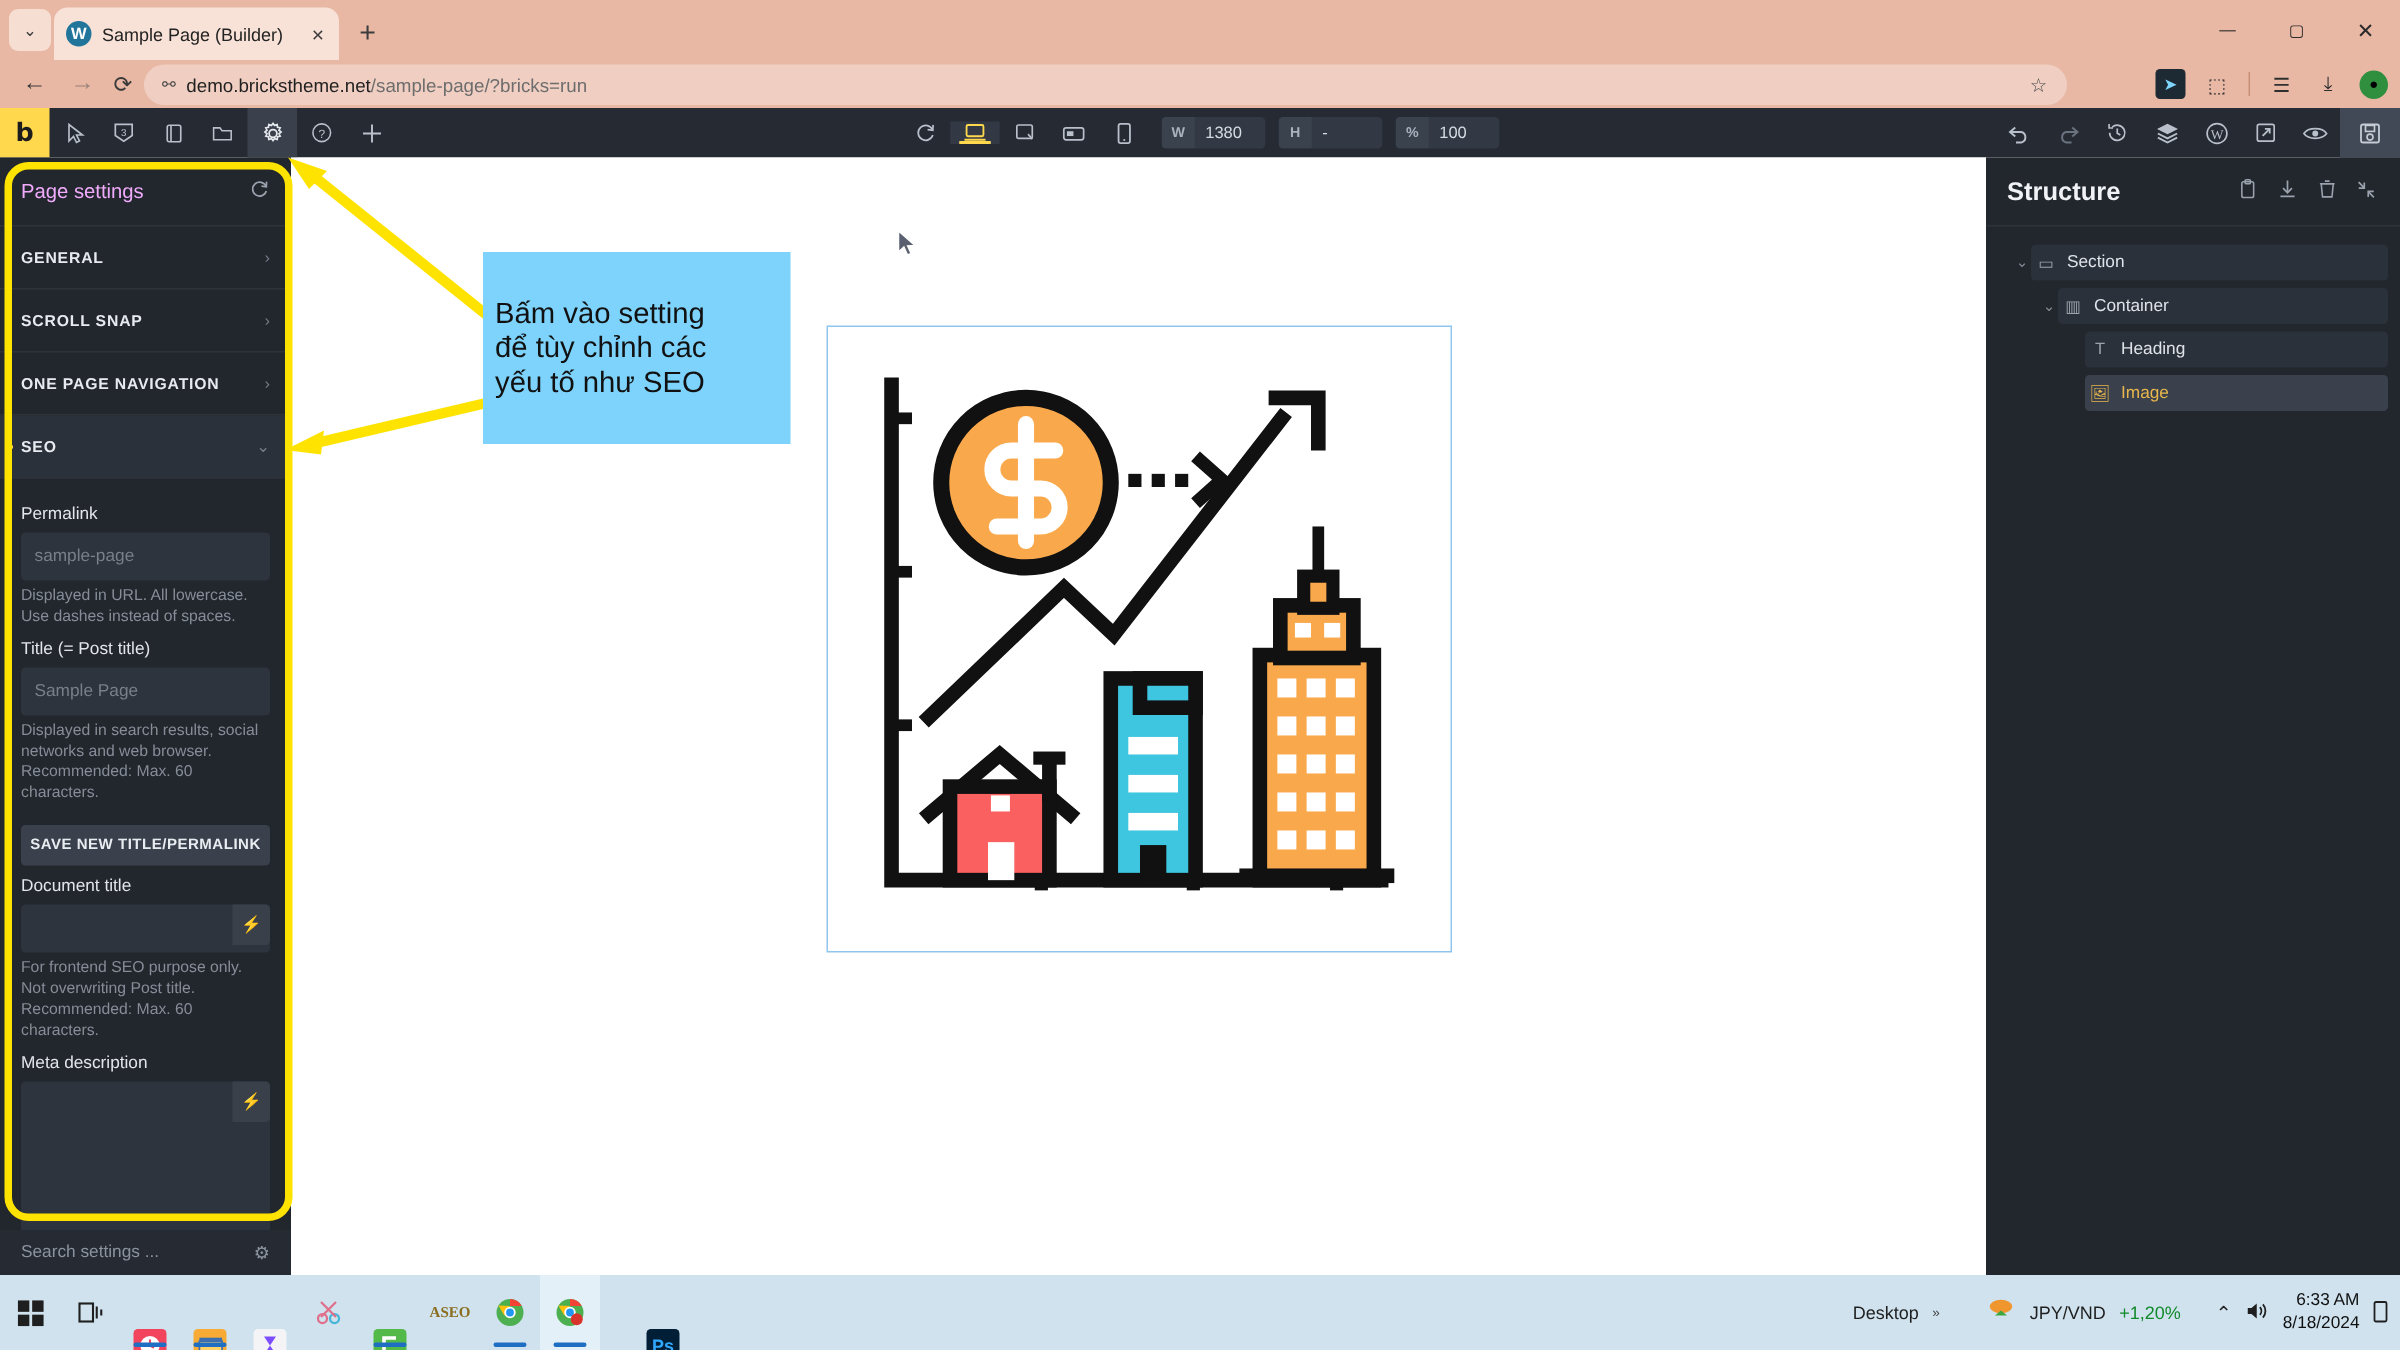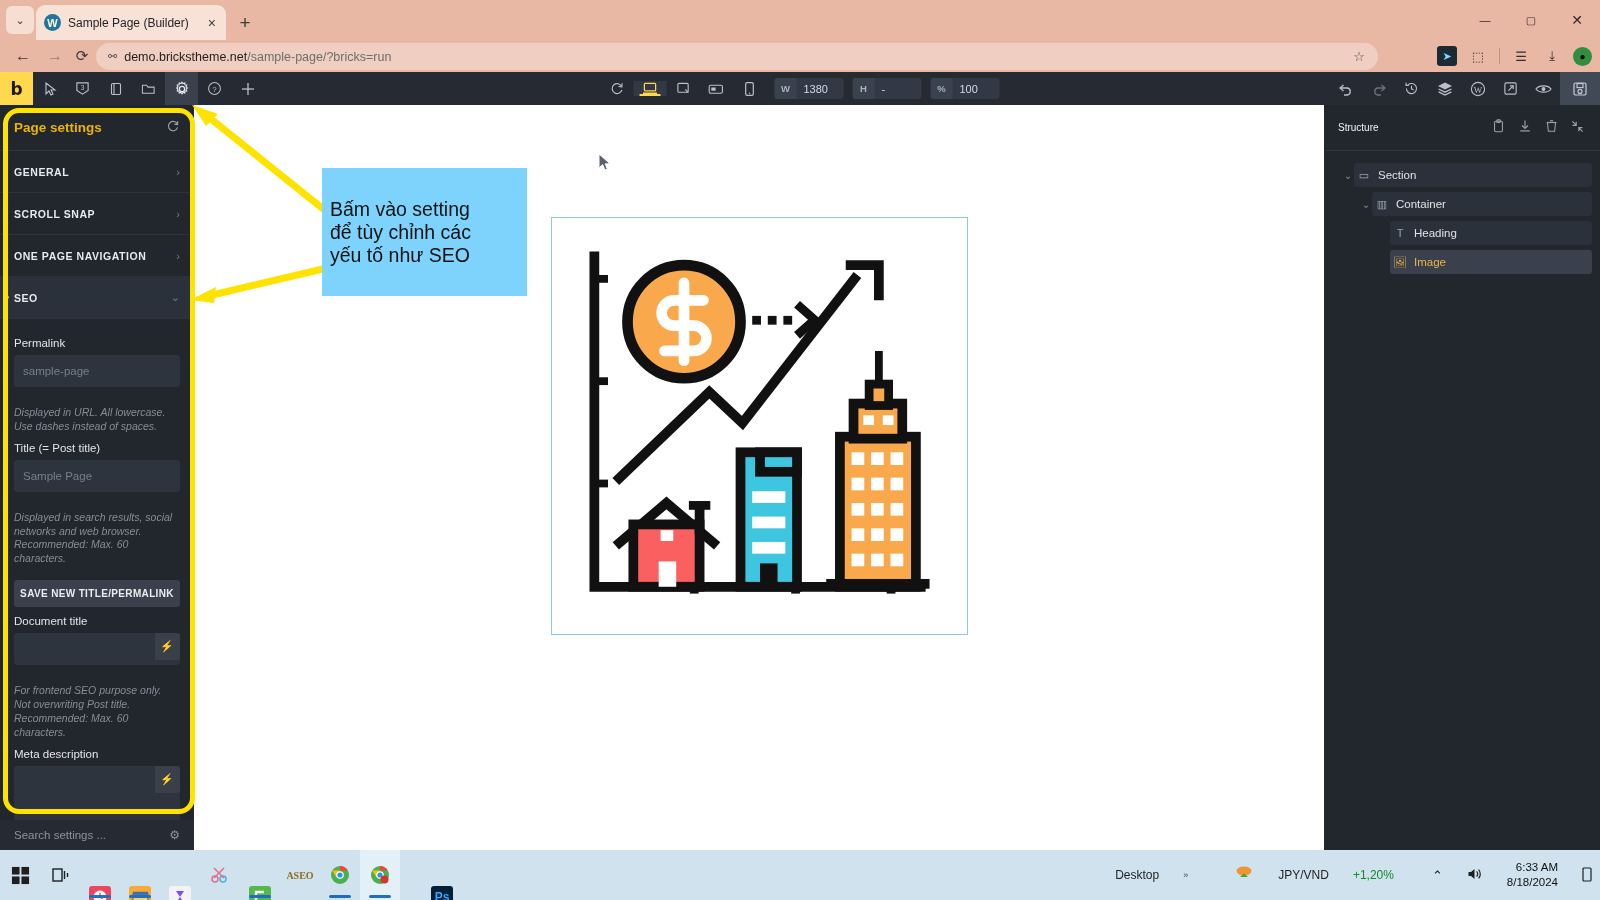--- a/index.html
+++ b/index.html
@@ -139,21 +139,21 @@
 
   
   .bx-panel {
     position: absolute; left: 0; top: 105px; width: 194px; height: 745px;
     background: #22262d; color: #e4e7ec; overflow: hidden;
   }
   .panel-head {
     height: 46px; display: flex; align-items: center; justify-content: space-between;
     padding: 0 14px; border-bottom: 1px solid #2e333b;
   }
-  .panel-title { font-size: 13.5px; font-weight: bold; color: #eab308; }
+  .panel-title { font-size: 13.5px; font-weight: normal; color: #f0abfc; }
   .panel-refresh { font-size: 14px; color: #9aa2ae; }
   .acc-row {
     height: 42px; display: flex; align-items: center; justify-content: space-between;
     padding: 0 14px; border-bottom: 1px solid #2e333b; position: relative;
   }
   .acc-row .acc-label {
     font-size: 10.5px; font-weight: bold; letter-spacing: 0.55px; color: #e7eaef;
   }
   .acc-row .acc-caret { font-size: 11px; color: #757d89; }
   .acc-row.open { background: #2b313a; }
@@ -163,21 +163,21 @@
   }
   .panel-body { padding: 10px 14px 16px 14px; }
   .fld-label { font-size: 11.5px; color: #e2e5ea; margin: 8px 0 6px; }
   .fld-input {
     height: 32px; background: #2e343d; border: none; border-radius: 3px;
     width: 100%; padding: 0 9px; color: #c6ccd5; font-size: 11.5px;
     font-family: "Liberation Sans", sans-serif;
   }
   .fld-input::placeholder { color: #787f8a; }
   .fld-help {
-    font-size: 10.5px; line-height: 1.32; color: #868d98; margin: 19px 0 2px; font-style: italic;
+    font-size: 10.5px; line-height: 1.32; color: #868d98; margin: 4px 0 2px;
   }
   .fld-btn {
     width: 100%; height: 27px; background: #3a414c; border: none;
     border-radius: 3px; color: #e9ecf1; font-size: 10px; font-weight: bold;
     letter-spacing: 0.35px; margin-top: 12px;
     font-family: "Liberation Sans", sans-serif;
   }
   .fld-wrap { position: relative; }
   .fld-bolt {
     position: absolute; right: 0; top: 0; width: 25px; height: 27px;
@@ -217,21 +217,21 @@
 
   
   .bx-structure {
     position: absolute; right: 0; top: 105px; width: 276px; height: 745px;
     background: #22262d; color: #e4e7ec;
   }
   .st-head {
     height: 46px; display: flex; align-items: center; justify-content: space-between;
     padding: 0 16px 0 14px; border-bottom: 1px solid #2e333b;
   }
-  .st-title { font-size: 10px; font-weight: normal; color: #f0f2f5; }
+  .st-title { font-size: 17px; font-weight: bold; color: #f0f2f5; }
   .st-actions { display: flex; align-items: center; gap: 13px; }
   .st-ic { font-size: 13px; color: #9aa2ae; }
   .st-tree { padding: 12px 8px 0 8px; }
   .st-row {
     height: 24px; display: flex; align-items: center; border-radius: 3px;
     margin-bottom: 5px; background: #2b313a; font-size: 11.5px; color: #dfe3e9;
   }
   .st-row.selected { background: #3a414c; color: #e8b64c; }
   .st-caret {
     width: 20px; text-align: center; font-size: 10px; color: #868d98;
@@ -273,21 +273,21 @@
   .tk.running::after {
     content: ""; position: absolute; bottom: 2px; left: 9px; right: 9px;
     height: 3px; background: #1e6fc4; border-radius: 2px;
   }
   .tk.active-win { background: #e3f0f8; }
   .sq { width: 22px; height: 22px; border-radius: 3px;
         display: flex; align-items: center; justify-content: center;
         font-size: 12px; font-weight: bold; color: #fff; margin-top: 44px; }
   .tray {
     position: absolute; right: 0; height: 50px; display: flex;
-    align-items: center; gap: 24px; padding-right: 8px;
+    align-items: center; gap: 9px; padding-right: 8px;
   }
   .tray-text { font-size: 12px; color: #1f1f1f; }
   .tray-sup { font-size: 9px; color: #444; vertical-align: super; }
   .tray-pct { font-size: 12px; color: #128a2b; }
   .tray-ic { font-size: 13px; color: #222; }
   .tray-clock {
     font-size: 11.5px; color: #111; line-height: 1.3; text-align: right;
   }
   .tray-notif { width: 10px; height: 16px; }
 </style>

